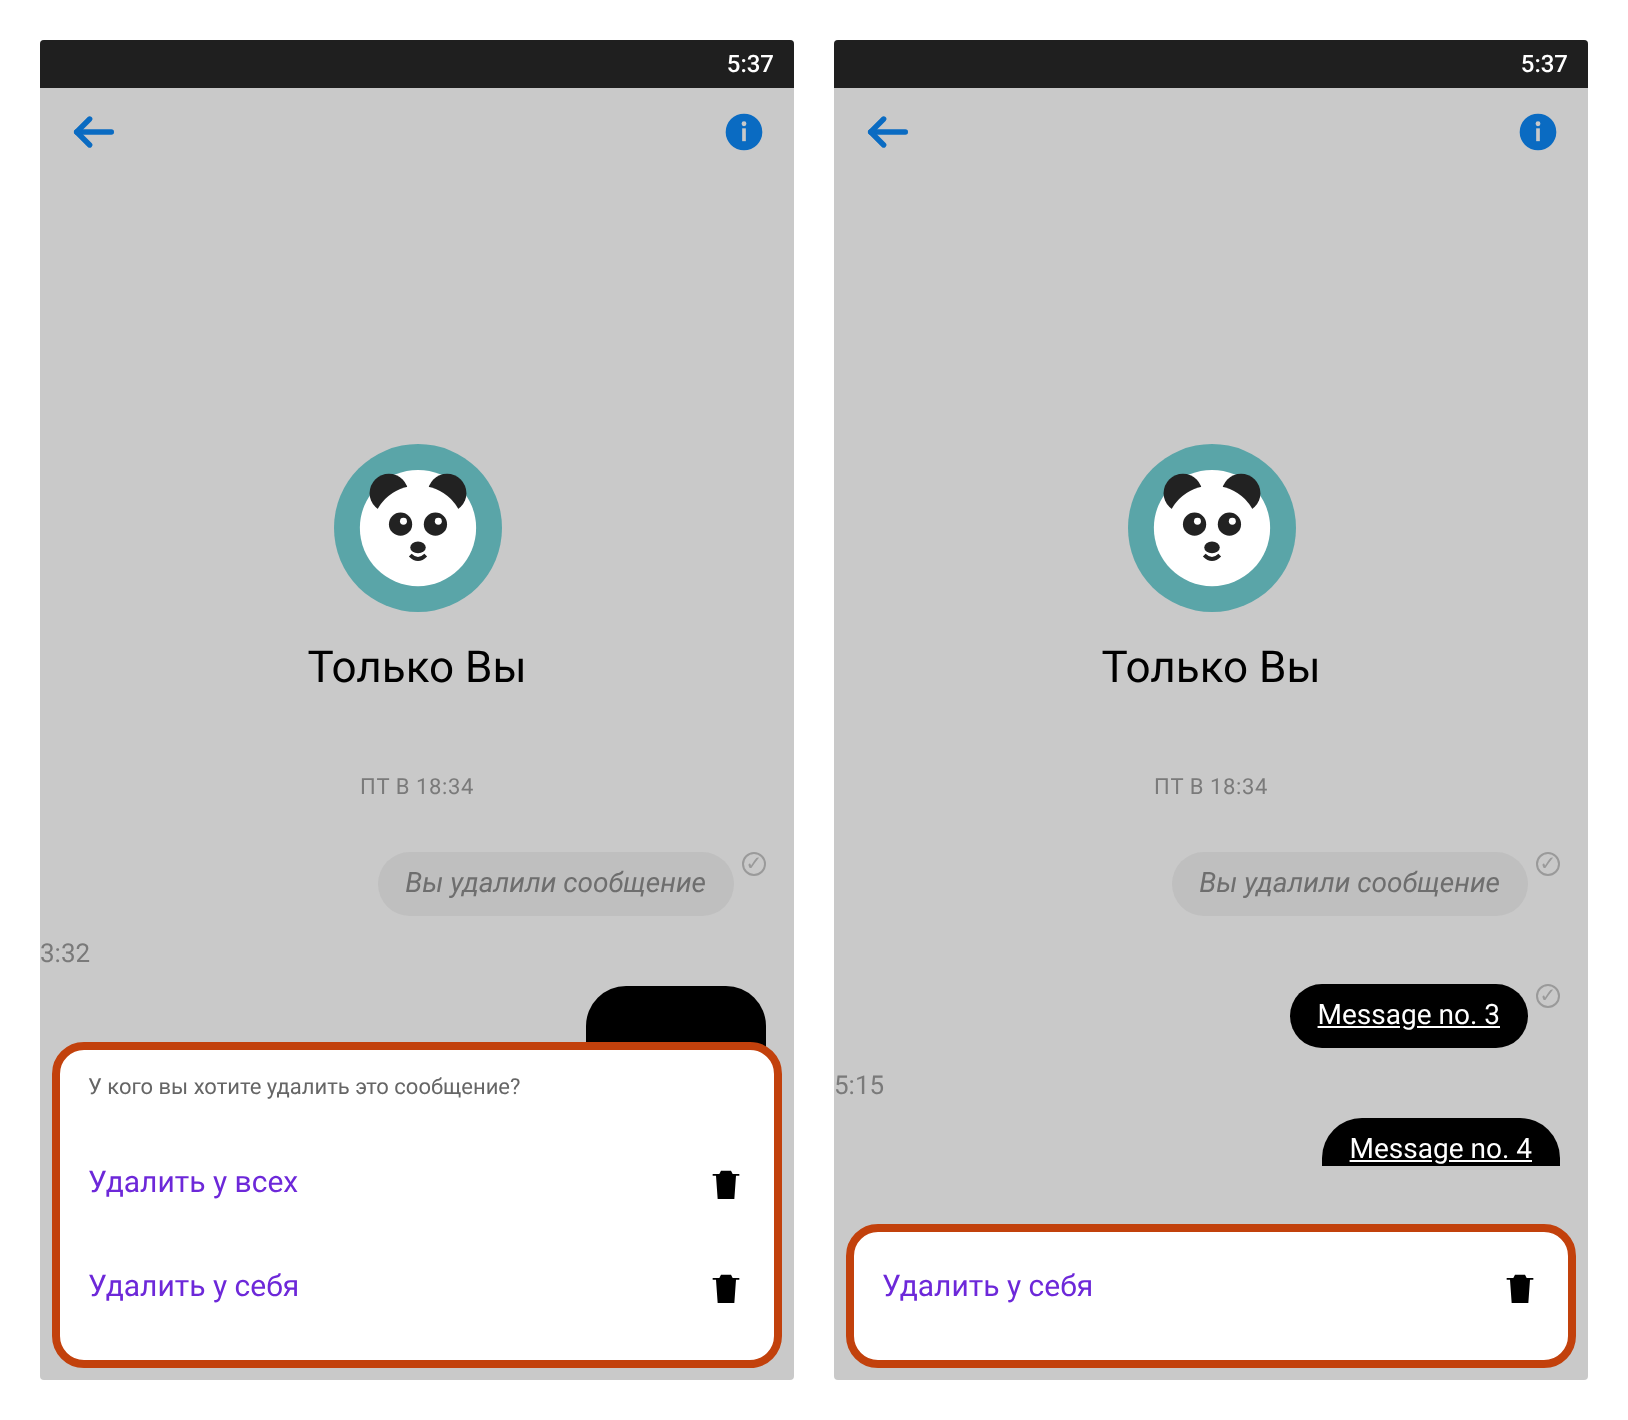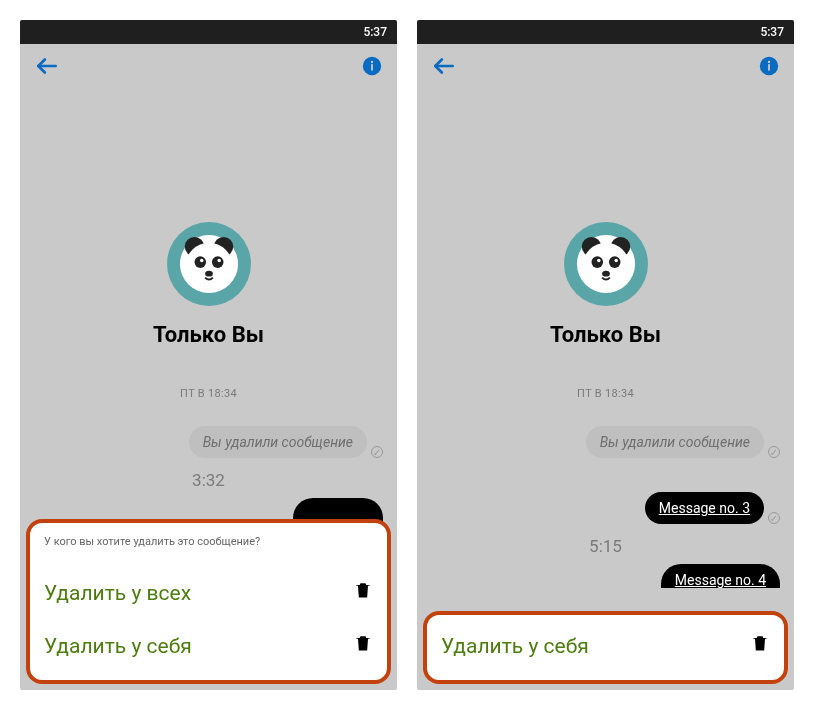--- a/index.html
+++ b/index.html
@@ -59,35 +59,35 @@
     border-radius: 50%;
     background: #5aa5a8;
     display: flex;
     align-items: center;
     justify-content: center;
     margin-bottom: 16px;
   }
   .avatar svg { width: 62px; height: 62px; }
   .contact-name {
     font-size: 22px;
-    font-weight: 700;
+    font-weight: 400;
     color: #000;
     margin-bottom: 40px;
   }
   .date-label {
     font-size: 11px;
     color: #7a7a7a;
     margin-bottom: 26px;
     letter-spacing: 0.3px;
   }
   .bubble-row {
     width: 100%;
     display: flex;
     justify-content: flex-end;
-    align-items: flex-end;
+    align-items: flex-start;
     padding: 0 14px;
     margin-bottom: 4px;
   }
   .bubble-gray {
     background: #bfbfbf;
     color: #6e6e6e;
     font-style: italic;
     font-size: 14px;
     padding: 8px 14px;
     border-radius: 20px;
@@ -107,22 +107,21 @@
     border: 1px solid #9a9a9a;
     border-radius: 50%;
     width: 12px;
     height: 12px;
     display: flex;
     align-items: center;
     justify-content: center;
   }
   .time-label {
     width: 100%;
-    text-align: center;
-    font-size: 17px;
+    font-size: 13px;
     color: #7a7a7a;
     margin: 8px 0;
   }
   .sheet {
     position: absolute;
     left: 6px;
     right: 6px;
     bottom: 6px;
     background: #fff;
     border: 4px solid #c2410c;
@@ -130,24 +129,24 @@
     padding: 12px 14px 8px 14px;
   }
   .sheet-title {
     font-size: 11px;
     color: #666;
     margin-bottom: 18px;
   }
   .sheet-item {
     display: flex;
     justify-content: space-between;
-    align-items: flex-end;
+    align-items: flex-start;
     padding: 14px 0;
-    font-size: 21px;
-    color: #4d7c0f;
+    font-size: 15px;
+    color: #6d28d9;
   }
   .trash-icon svg { width: 20px; height: 20px; }
 </style>
 </head>
 <body>
 
 <div class="phone">
   <div class="phone-inner">
     <div class="statusbar">
       <span>5:37</span>

